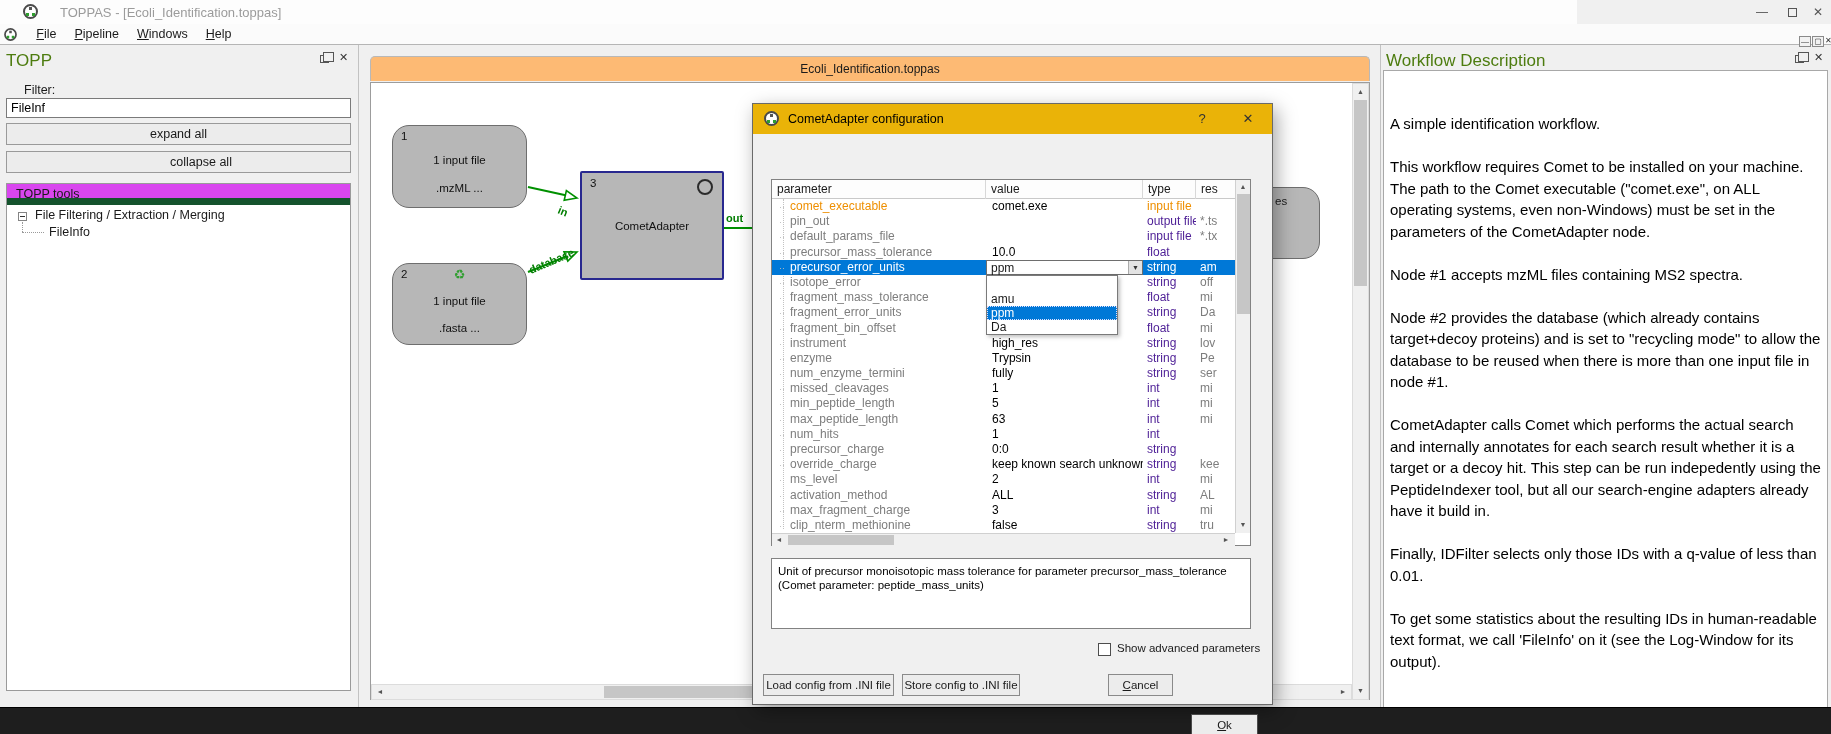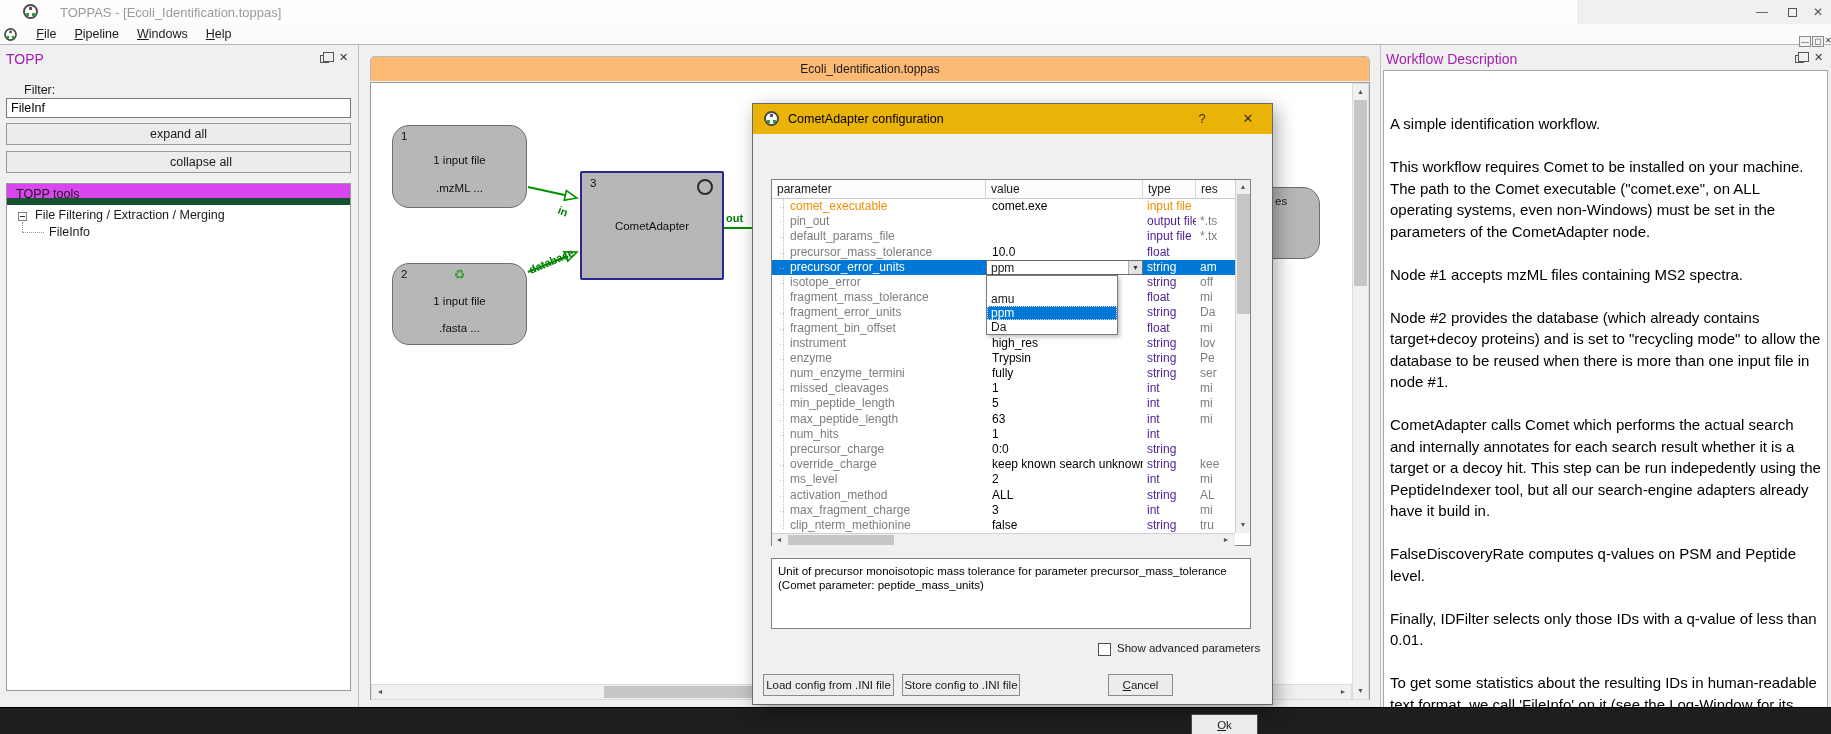--- a/index.html
+++ b/index.html
@@ -16,21 +16,21 @@
   .menu-item { display:inline-block; padding:0 9px; line-height:20px; font-size:12.5px; color:#1a1a1a; }
   .mdi-ctrl { position:absolute; top:36px; width:12px; height:11px; border:1px solid #8a8a8a; background:#f2f2f2; font-size:8px; line-height:9px; text-align:center; color:#333; }
 
   .toppas-icon { display:inline-block; width:15px; height:15px; border:2px solid #4a4a4a; border-radius:50%; position:relative; background:#fff; }
   .toppas-icon i { position:absolute; width:3px; height:3px; }
   .toppas-icon .sq-t { left:4px; top:1px; background:#555; }
   .toppas-icon .sq-l { left:1px; top:7px; background:#2f9e2f; }
   .toppas-icon .sq-r { left:7px; top:7px; background:#2f9e2f; }
 
   
-  .dock-title { font-size:14px; color:#a21caf; }
+  .dock-title { font-size:17px; color:#4d7c0f; }
   .float-icon { position:absolute; width:9px; height:8px; border:1px solid #555; }
   .float-icon::before { content:""; position:absolute; left:2px; top:-4px; width:9px; height:8px; border:1px solid #555; background:#f0f0f0; }
   .x-icon { position:absolute; font-size:11px; color:#333; line-height:14px; }
 
   
   .btn93 { position:absolute; left:6px; width:345px; height:22px; background:#ececec; border:1px solid #9a9a9a; text-align:center; line-height:20px; font-size:12.5px; }
   .filter-input { position:absolute; left:6px; top:98px; width:345px; height:20px; border:1px solid #7a7a7a; background:#fff; font-size:12.5px; padding:0 4px; font-family:"Liberation Sans",sans-serif; }
   .tools-box { position:absolute; left:6px; top:183px; width:345px; height:508px; background:#fff; border:1px solid #9a9a9a; }
   .tools-header { height:21px; border-bottom:7px solid #14532d; background:#d946ef; line-height:20px; padding-left:9px; font-size:12.5px; }
   .exp-box { position:absolute; width:9px; height:9px; border:1px solid #848484; background:#fff; }
@@ -392,19 +392,18 @@
 <div class="abs" style="left:1381px;top:45px;width:450px;height:662px;">
   <span class="dock-title" style="position:absolute;left:5px;top:6px;">Workflow Description</span>
   <span class="float-icon" style="left:414px;top:10px;"></span>
   <span class="x-icon" style="left:433px;top:5px;">✕</span>
   <div class="desc-panel" id="desc-paragraphs" style="left:2px;top:25px;">
       <p>A simple identification workflow.</p>
       <p>This workflow requires Comet to be installed on your machine. The path to the Comet executable ("comet.exe", on ALL operating systems, even non-Windows) must be set in the parameters of the CometAdapter node.</p>
       <p>Node #1 accepts mzML files containing MS2 spectra.</p>
       <p>Node #2 provides the database (which already contains target+decoy proteins) and is set to "recycling mode" to allow the database to be reused when there is more than one input file in node #1.</p>
       <p>CometAdapter calls Comet which performs the actual search and internally annotates for each search result whether it is a target or a decoy hit. This step can be run indepedently using the PeptideIndexer tool, but all our search-engine adapters already have it build in.</p>
-      <p>FalseDiscoveryRate computes q-values on PSM and Peptide level.</p>
       <p>Finally, IDFilter selects only those IDs with a q-value of less than 0.01.</p>
       <p>To get some statistics about the resulting IDs in human-readable text format, we call 'FileInfo' on it (see the Log-Window for its output).</p>
     </div>
 </div>
 
 <div class="abs bottom-bar"></div>
 
 </body></html>

